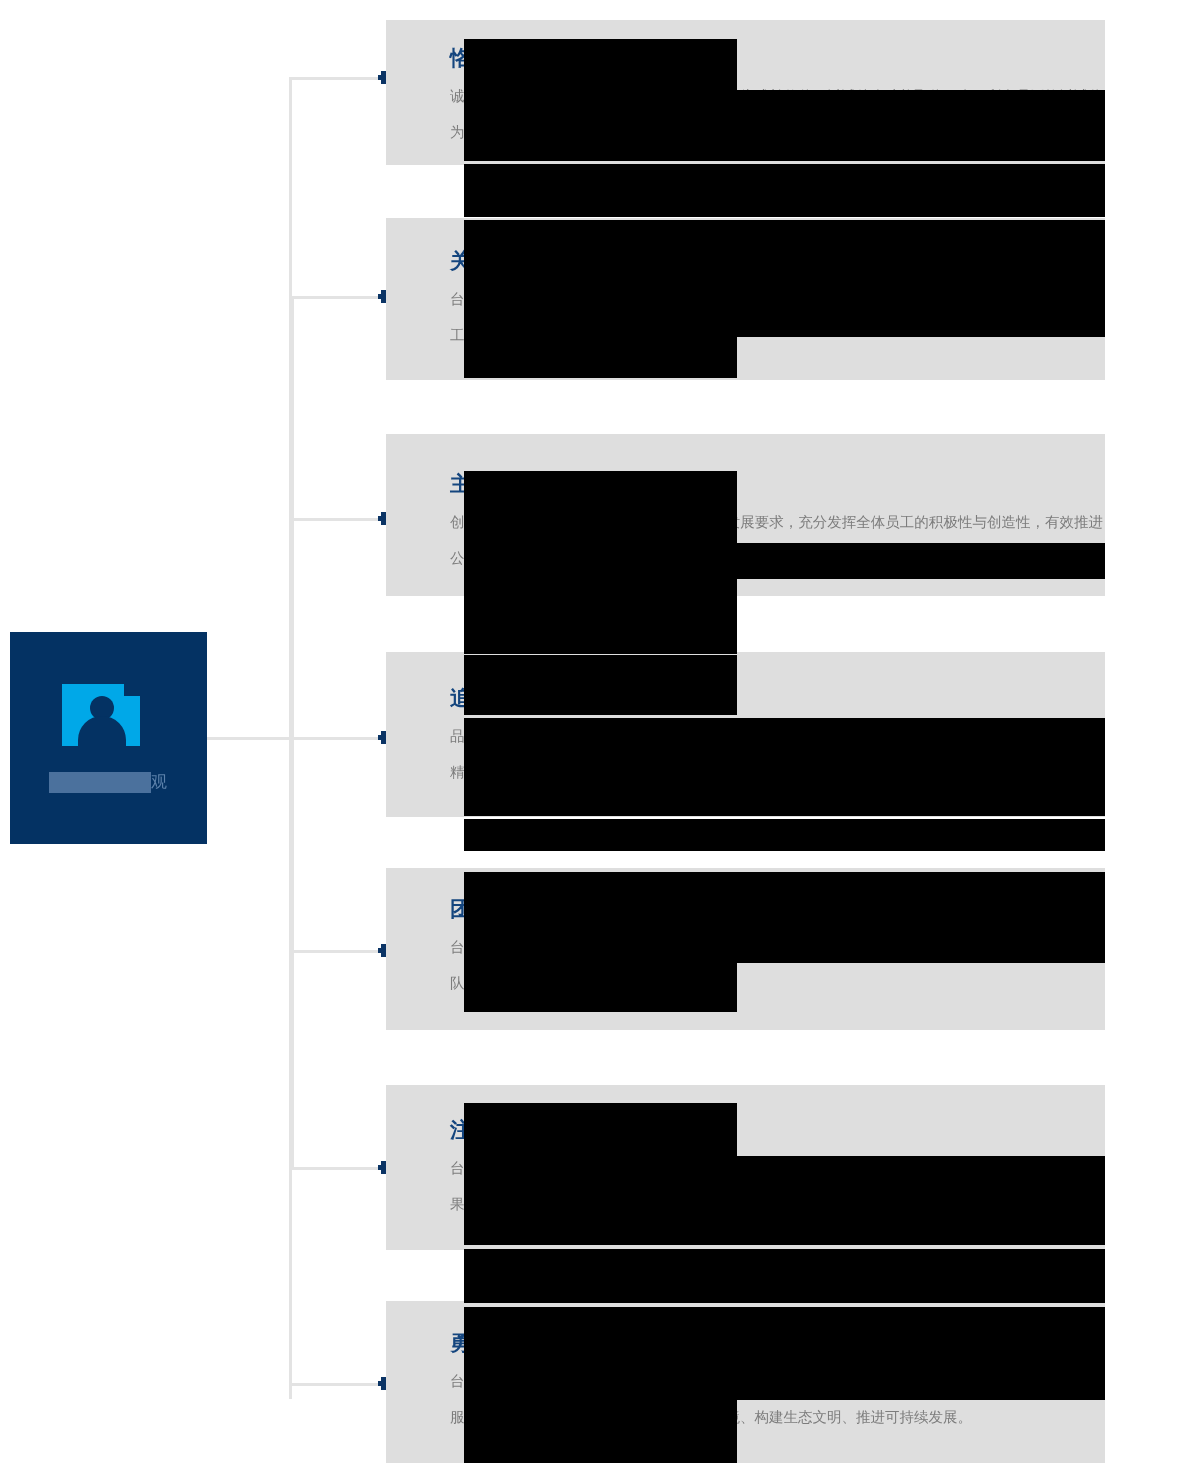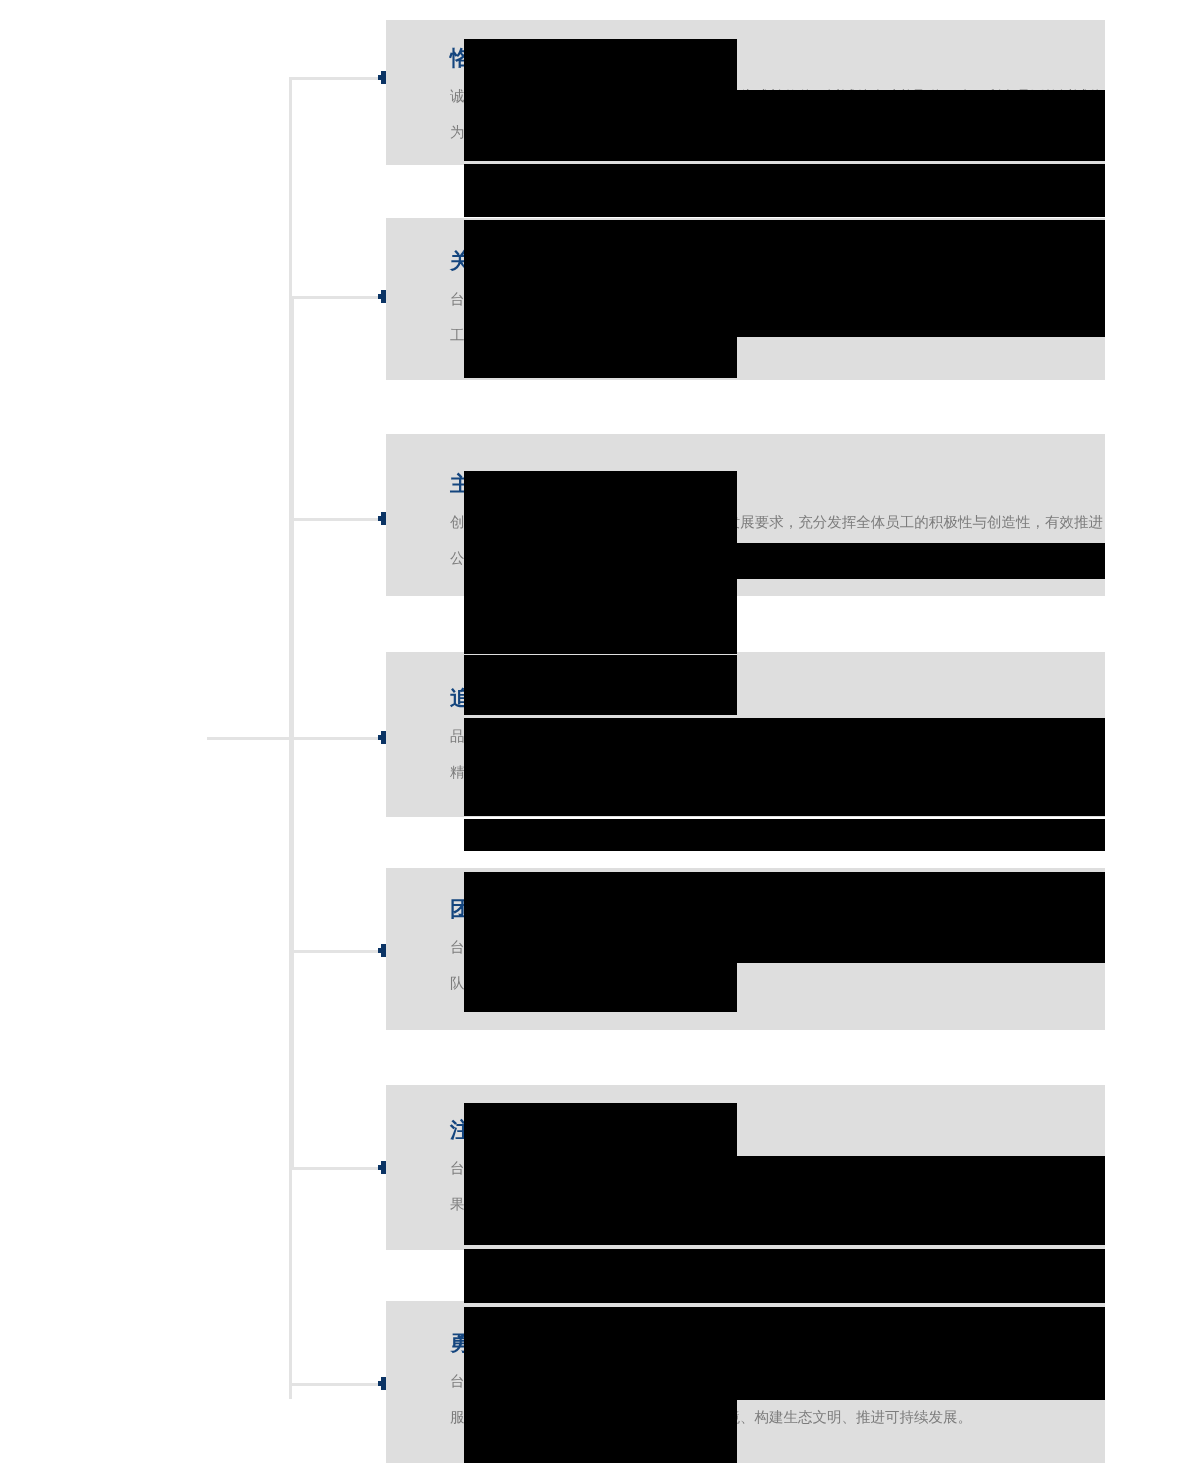--- a/index.html
+++ b/index.html
@@ -89,20 +89,29 @@
   <div class="ln hline" style="left:289px;top:1383px;width:96px;"></div>
 
   <div class="bullet" style="left:381px;top:71px;"></div>
   <div class="bullet" style="left:381px;top:290px;"></div>
   <div class="bullet" style="left:381px;top:512px;"></div>
   <div class="bullet" style="left:381px;top:731px;"></div>
   <div class="bullet" style="left:381px;top:944px;"></div>
   <div class="bullet" style="left:381px;top:1161px;"></div>
   <div class="bullet" style="left:381px;top:1377px;"></div>
 
+  <div class="root">
+    <div class="avatar">
+      <div class="plate"></div>
+      <div class="plate2"></div>
+      <div class="head"></div>
+      <div class="shoulders"></div>
+    </div>
+    <div class="label"><span class="redact">企业核心价值</span><span>观</span></div>
+  </div>
 
   <div class="panel" style="top:20px;height:145px;">
     <div class="title" style="top:25px;">恪守诚信</div>
     <div class="body" style="top:58px;">诚信为台华一切活动的基本准则，我们视客户为成长伙伴；以诚待人才能取信于人，所有员工均以诚信为立身之本。</div>
   </div>
 
   <div class="panel" style="top:218px;height:162px;">
     <div class="title" style="top:30px;">关爱员工</div>
     <div class="body" style="top:63px;">台华公司为每一位员工创造优良的工作、生活和学习环境，并提供良好的福利待遇和成长空间。尊重员工的劳动成果，相信他们的智慧和能力。</div>
   </div>

